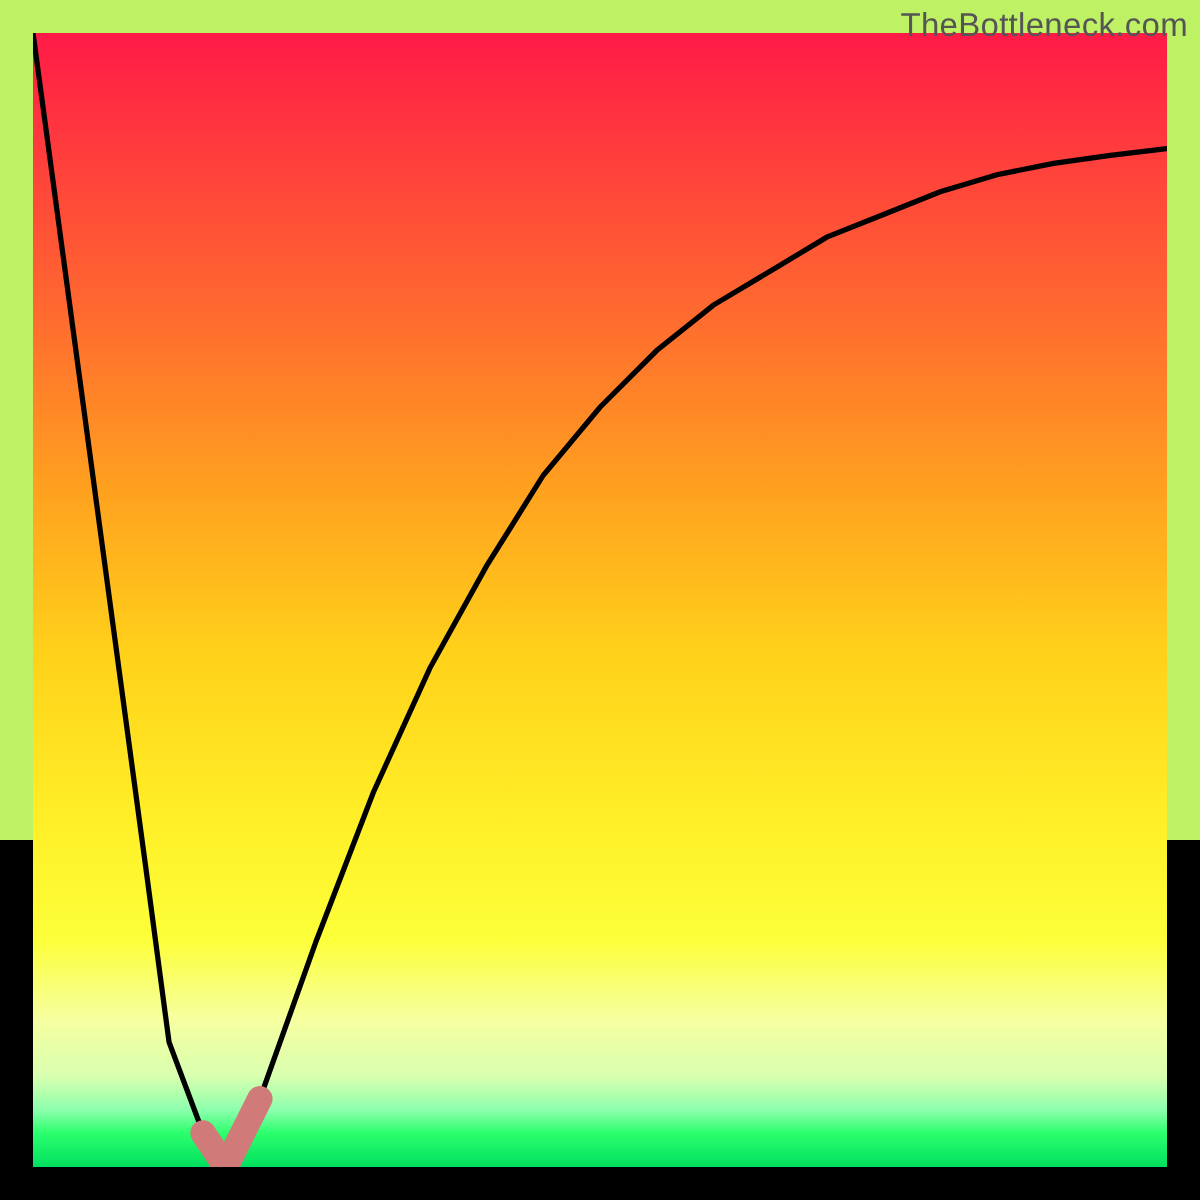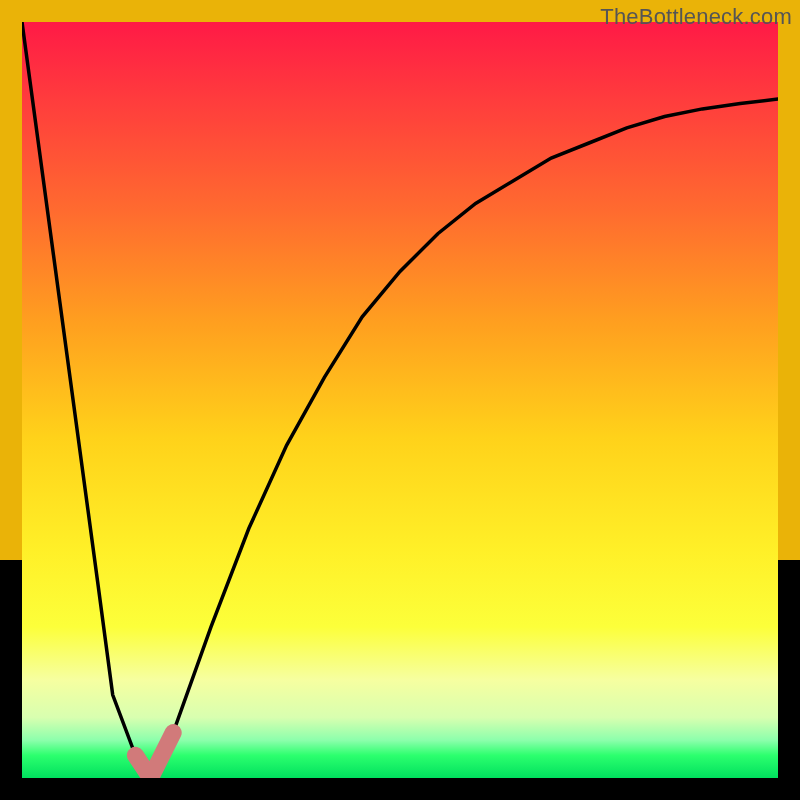--- a/index.html
+++ b/index.html
@@ -1,20 +1,20 @@
 <!DOCTYPE html>
 <html><head>
 <meta charset="utf-8">
 <style>
   * { margin: 0; padding: 0; box-sizing: border-box; }
   html, body { width: 800px; height: 800px; overflow: hidden; background: #000; }
   .outer {
     width: 800px;
     height: 560px;
-    background: #eab308;
+    background: #bef264;
     position: relative;
   }
   .plot {
     position: absolute;
     left: 22px;
     top: 22px;
     width: 756px;
     height: 756px;
     background: linear-gradient(to bottom,
       #ff1a46 0%,

